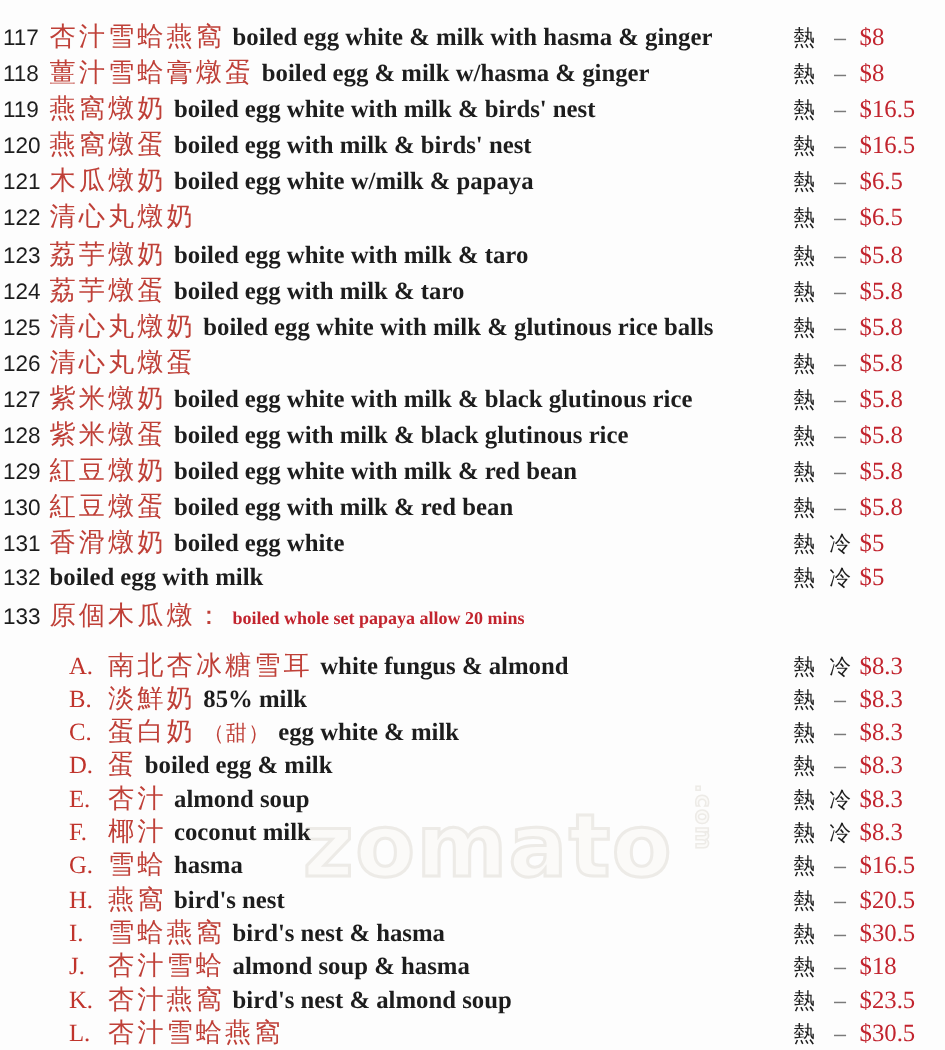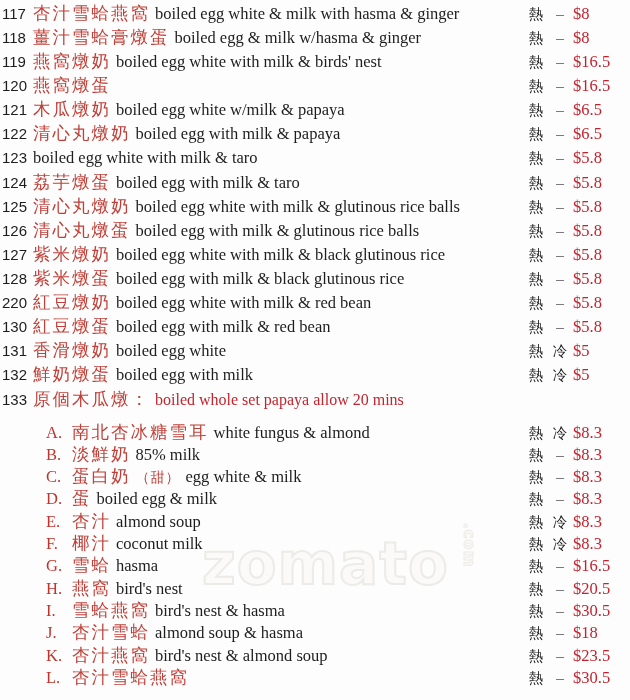--- a/index.html
+++ b/index.html
@@ -6,20 +6,21 @@
   body{
     width:630px;height:700px;
     background:#fdfdfd;
     font-family:"Liberation Serif",serif;
     position:relative;overflow:hidden;
   }
   .menu{
     position:absolute;inset:0;
     padding:1px 0 0 2px;
     z-index:1;
+    margin-top:11px;
   }
   .row{
     display:flex;
     align-items:baseline;
     white-space:nowrap;
     height:24.1px;
     line-height:24.1px;
   }
   #lettered-rows{margin-top:10px;padding-left:44px;}
   #lettered-rows .row{height:22.3px;line-height:22.3px;}
@@ -45,22 +46,23 @@
   .zh-note{
     font-size:14px;
     color:var(--red-zh);
     margin-right:5px;
     letter-spacing:1px;
   }
   .zh-note:empty,.en:empty{display:none;}
   .en{
     font-size:16.5px;
     color:var(--ink);
-  }
-  .en-red .en{color:var(--red-price);font-size:16px;}
+    font-weight:bold;
+  }
+  .en-red .en{color:var(--red-price);font-size:12px;}
   .sp{flex:1 1 auto;}
   .hot{
     flex:0 0 22px;width:22px;text-align:center;
     font-size:14.5px;color:var(--ink);letter-spacing:0;
   }
   .cold{
     flex:0 0 26px;width:26px;text-align:center;
     font-size:14.5px;color:var(--ink);
   }
   .cold.dash{color:var(--gray-dash);font-family:"Liberation Sans",sans-serif;}
@@ -125,47 +127,48 @@
     <span class="en">boiled egg white with milk &amp; birds' nest</span>
     <span class="sp"></span>
     <span class="hot">熱</span>
     <span class="cold dash">–</span>
     <span class="price">$16.5</span>
   </div>
       <div class="row">
     <span class="num">120</span>
     <span class="zh">燕窩燉蛋</span>
 
+    <span class="en">boiled egg with milk &amp; birds' nest</span>
     <span class="sp"></span>
     <span class="hot">熱</span>
     <span class="cold dash">–</span>
     <span class="price">$16.5</span>
   </div>
       <div class="row">
     <span class="num">121</span>
     <span class="zh">木瓜燉奶</span>
 
     <span class="en">boiled egg white w/milk &amp; papaya</span>
     <span class="sp"></span>
     <span class="hot">熱</span>
     <span class="cold dash">–</span>
     <span class="price">$6.5</span>
   </div>
       <div class="row">
     <span class="num">122</span>
     <span class="zh">清心丸燉奶</span>
 
-    <span class="en">boiled egg with milk &amp; papaya</span>
     <span class="sp"></span>
     <span class="hot">熱</span>
     <span class="cold dash">–</span>
     <span class="price">$6.5</span>
   </div>
       <div class="row">
     <span class="num">123</span>
+    <span class="zh">荔芋燉奶</span>
 
     <span class="en">boiled egg white with milk &amp; taro</span>
     <span class="sp"></span>
     <span class="hot">熱</span>
     <span class="cold dash">–</span>
     <span class="price">$5.8</span>
   </div>
       <div class="row">
     <span class="num">124</span>
     <span class="zh">荔芋燉蛋</span>
@@ -183,21 +186,20 @@
     <span class="en">boiled egg white with milk &amp; glutinous rice balls</span>
     <span class="sp"></span>
     <span class="hot">熱</span>
     <span class="cold dash">–</span>
     <span class="price">$5.8</span>
   </div>
       <div class="row">
     <span class="num">126</span>
     <span class="zh">清心丸燉蛋</span>
 
-    <span class="en">boiled egg with milk &amp; glutinous rice balls</span>
     <span class="sp"></span>
     <span class="hot">熱</span>
     <span class="cold dash">–</span>
     <span class="price">$5.8</span>
   </div>
       <div class="row">
     <span class="num">127</span>
     <span class="zh">紫米燉奶</span>
 
     <span class="en">boiled egg white with milk &amp; black glutinous rice</span>
@@ -210,21 +212,21 @@
     <span class="num">128</span>
     <span class="zh">紫米燉蛋</span>
 
     <span class="en">boiled egg with milk &amp; black glutinous rice</span>
     <span class="sp"></span>
     <span class="hot">熱</span>
     <span class="cold dash">–</span>
     <span class="price">$5.8</span>
   </div>
       <div class="row">
-    <span class="num">220</span>
+    <span class="num">129</span>
     <span class="zh">紅豆燉奶</span>
 
     <span class="en">boiled egg white with milk &amp; red bean</span>
     <span class="sp"></span>
     <span class="hot">熱</span>
     <span class="cold dash">–</span>
     <span class="price">$5.8</span>
   </div>
       <div class="row">
     <span class="num">130</span>
@@ -241,21 +243,20 @@
     <span class="zh">香滑燉奶</span>
 
     <span class="en">boiled egg white</span>
     <span class="sp"></span>
     <span class="hot">熱</span>
     <span class="cold">冷</span>
     <span class="price">$5</span>
   </div>
       <div class="row">
     <span class="num">132</span>
-    <span class="zh">鮮奶燉蛋</span>
 
     <span class="en">boiled egg with milk</span>
     <span class="sp"></span>
     <span class="hot">熱</span>
     <span class="cold">冷</span>
     <span class="price">$5</span>
   </div>
       <div class="row en-red">
     <span class="num">133</span>
     <span class="zh">原個木瓜燉：</span>

